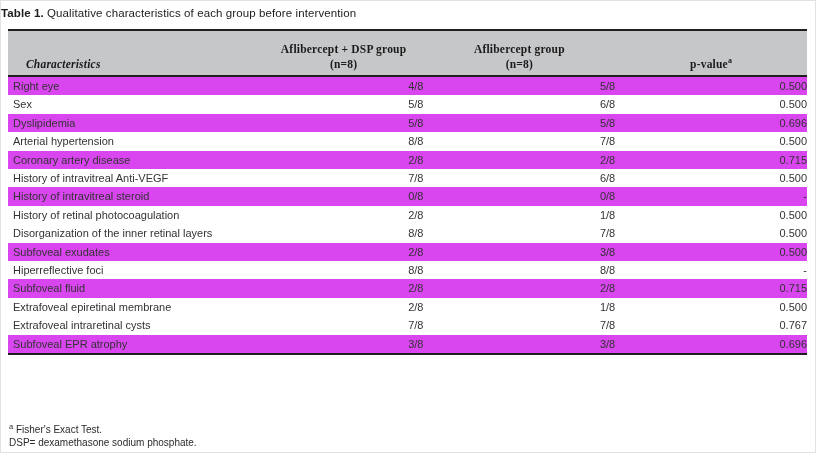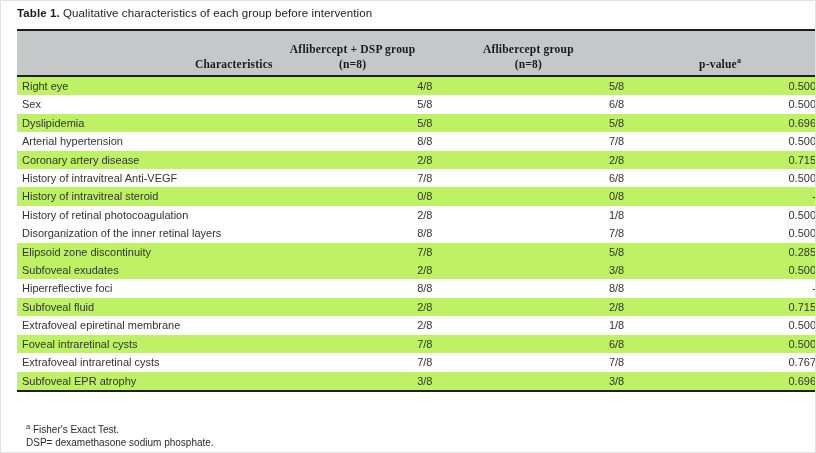--- a/index.html
+++ b/index.html
@@ -8,31 +8,31 @@
     width: 816px;
     height: 453px;
     box-sizing: border-box;
     background: #ffffff;
     border: 1px solid #e2e2e2;
     font-family: "Liberation Sans", sans-serif;
     overflow: hidden;
   }
   .title {
     position: absolute;
-    left: 16px;
+    left: 0;
     top: 6px;
     font-size: 11.5px;
     color: #1c1c1c;
     letter-spacing: 0.1px;
     white-space: nowrap;
   }
   .title .title-label { font-weight: 700; }
   table.data {
     position: absolute;
-    left: 16px;
+    left: 7px;
     top: 28px;
     width: 799px;
     border-collapse: collapse;
     table-layout: fixed;
   }
   col.c1 { width: 32%; }
   col.c2 { width: 20%; }
   col.c3 { width: 24%; }
   col.c4 { width: 24%; }
   thead th {
@@ -49,39 +49,39 @@
     height: 21px;
     vertical-align: bottom;
     padding-top: 3px;
   }
   thead tr.h2 th {
     height: 18px;
     vertical-align: middle;
     border-bottom: 2px solid #1f1f1f;
     padding-bottom: 2px;
   }
-  thead th.left { text-align: right; padding-left: 5px; }
+  thead th.left { text-align: left; padding-left: 18px; font-style: italic; }
   thead th.center { text-align: center; }
   thead sup { font-size: 8px; line-height: 0; }
   tbody td {
     font-size: 11px;
     color: #333333;
     height: 18.4px;
     line-height: 18.4px;
     padding: 0;
     white-space: nowrap;
     overflow: hidden;
   }
   tbody td.c-name { text-align: left; padding-left: 5px; }
   tbody td.c-val  { text-align: right; }
-  tbody tr.odd td { background: #bef264; }
+  tbody tr.odd td { background: #d946ef; }
   tbody tr:last-child td { border-bottom: 2px solid #1f1f1f; margin-top: 24px; }
   .footnotes {
     position: absolute;
-    left: 25px;
+    left: 8px;
     top: 422px;
     font-size: 10px;
     color: #2a2a2a;
     line-height: 13px;
   }
   .footnotes sup { font-size: 7.5px; line-height: 0; }
 </style>
 </head>
 <body>
 
@@ -172,26 +172,20 @@
     </tr>
 
 
     <tr>
       <td class="c-name">Disorganization of the inner retinal layers</td>
       <td class="c-val">8/8</td>
       <td class="c-val">7/8</td>
       <td class="c-val">0.500</td>
     </tr>
 
-    <tr class="odd">
-      <td class="c-name">Elipsoid zone discontinuity</td>
-      <td class="c-val">7/8</td>
-      <td class="c-val">5/8</td>
-      <td class="c-val">0.285</td>
-    </tr>
 
 
     <tr class="odd">
       <td class="c-name">Subfoveal exudates</td>
       <td class="c-val">2/8</td>
       <td class="c-val">3/8</td>
       <td class="c-val">0.500</td>
     </tr>
 
     <tr>
@@ -208,26 +202,20 @@
       <td class="c-val">0.715</td>
     </tr>
 
     <tr>
       <td class="c-name">Extrafoveal epiretinal membrane</td>
       <td class="c-val">2/8</td>
       <td class="c-val">1/8</td>
       <td class="c-val">0.500</td>
     </tr>
 
-    <tr class="odd">
-      <td class="c-name">Foveal intraretinal cysts</td>
-      <td class="c-val">7/8</td>
-      <td class="c-val">6/8</td>
-      <td class="c-val">0.500</td>
-    </tr>
 
     <tr>
       <td class="c-name">Extrafoveal intraretinal cysts</td>
       <td class="c-val">7/8</td>
       <td class="c-val">7/8</td>
       <td class="c-val">0.767</td>
     </tr>
 
     <tr class="odd">
       <td class="c-name">Subfoveal EPR atrophy</td>

